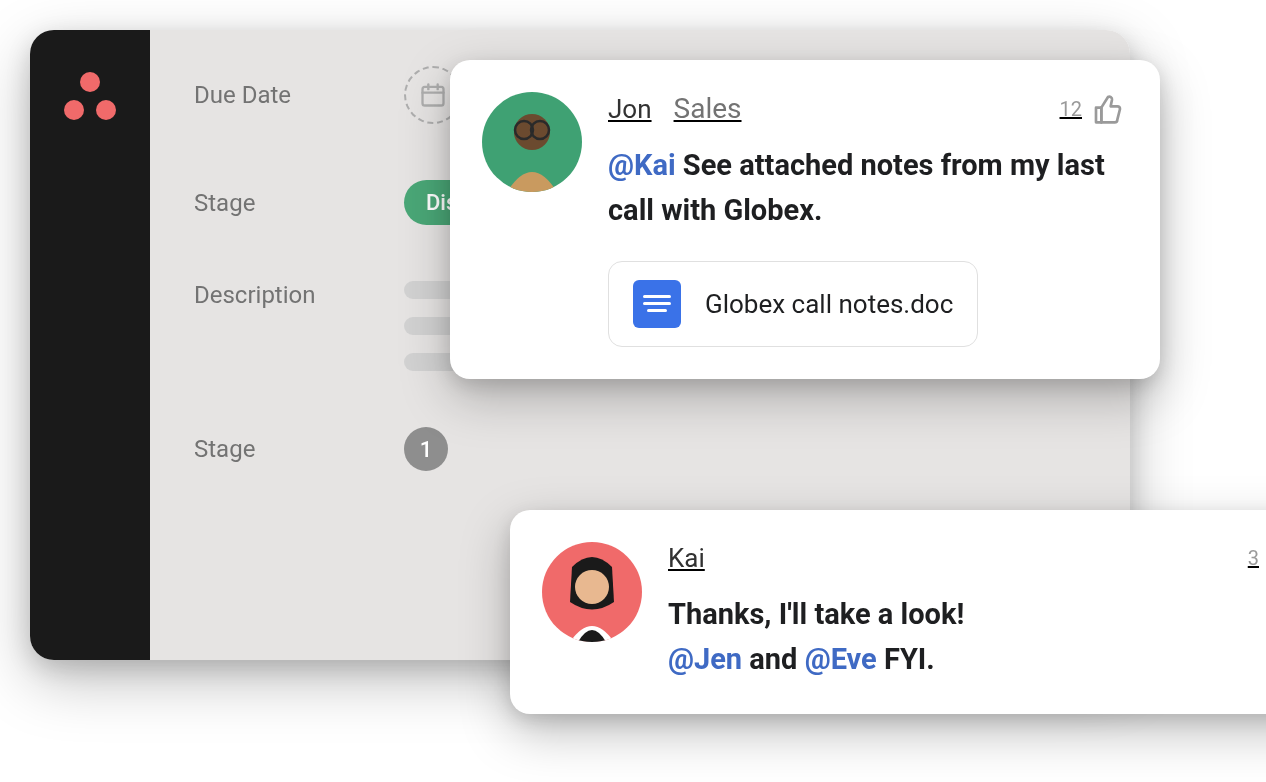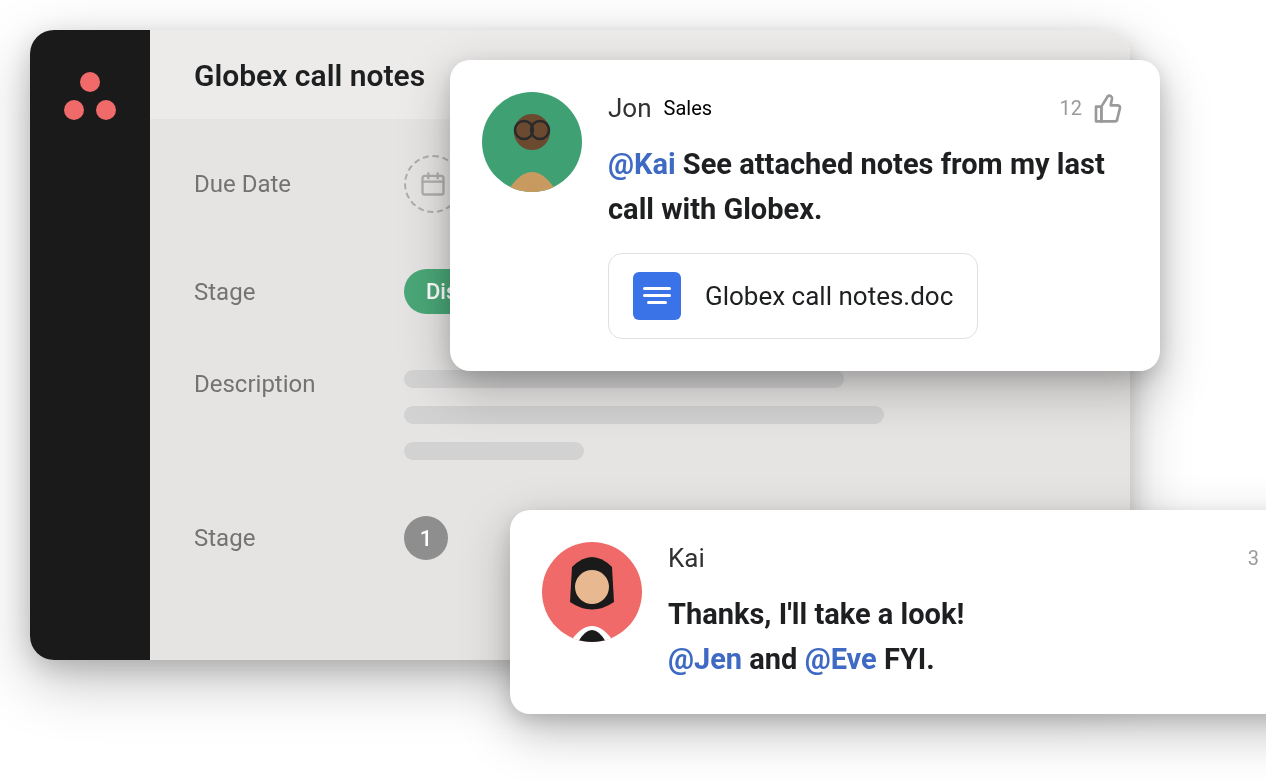--- a/index.html
+++ b/index.html
@@ -168,31 +168,32 @@
   }
   .avatar.jon { background: #3fa173; }
   .avatar.kai { background: #f06a6a; }
   .avatar svg { width: 100%; height: 100%; }
 
   .comment-body { flex: 1; }
 
   .comment-header {
     display: flex;
     align-items: center;
-    gap: 12px;
+    gap: 22px;
     margin-bottom: 18px;
+    text-decoration: underline;
   }
   .author-name {
     font-size: 26px;
     color: #323232;
     font-weight: 400;
   }
   .author-role {
-    font-size: 20px;
-    color: #000000;
+    font-size: 28px;
+    color: #737373;
     font-weight: 400;
   }
   .like-group {
     margin-left: auto;
     display: flex;
     align-items: center;
     gap: 10px;
     color: #9a9a9a;
   }
   .like-count { font-size: 20px; }
@@ -200,21 +201,21 @@
 
   .comment-text {
     font-size: 29px;
     line-height: 1.55;
     color: #1e1f21;
     font-weight: bold;
   }
   .mention { color: #3f6ac4; }
 
   .attachment {
-    margin-top: 21px;
+    margin-top: 28px;
     border: 1.5px solid #e0e0e0;
     border-radius: 14px;
     padding: 18px 24px;
     display: flex;
     align-items: center;
     gap: 24px;
     width: fit-content;
     cursor: pointer;
   }
   .doc-icon {
@@ -248,23 +249,20 @@
 <div class="task-card">
   <div class="sidebar">
     <div class="logo">
       <div class="logo-dot d1"></div>
       <div class="logo-dot d2"></div>
       <div class="logo-dot d3"></div>
     </div>
   </div>
 
   <div class="main-area">
-    <div class="title-bar">
-      <h1>Globex call notes</h1>
-    </div>
 
     <div class="fields">
 
       <div class="field-row">
         <div class="field-label">Due Date</div>
         <div class="calendar-circle">
           <svg width="28" height="28" viewBox="0 0 24 24" fill="none" stroke="currentColor" stroke-width="2" stroke-linecap="round">
             <rect x="3" y="5" width="18" height="16" rx="2"></rect>
             <line x1="3" y1="10" x2="21" y2="10"></line>
             <line x1="8" y1="3" x2="8" y2="7"></line>

